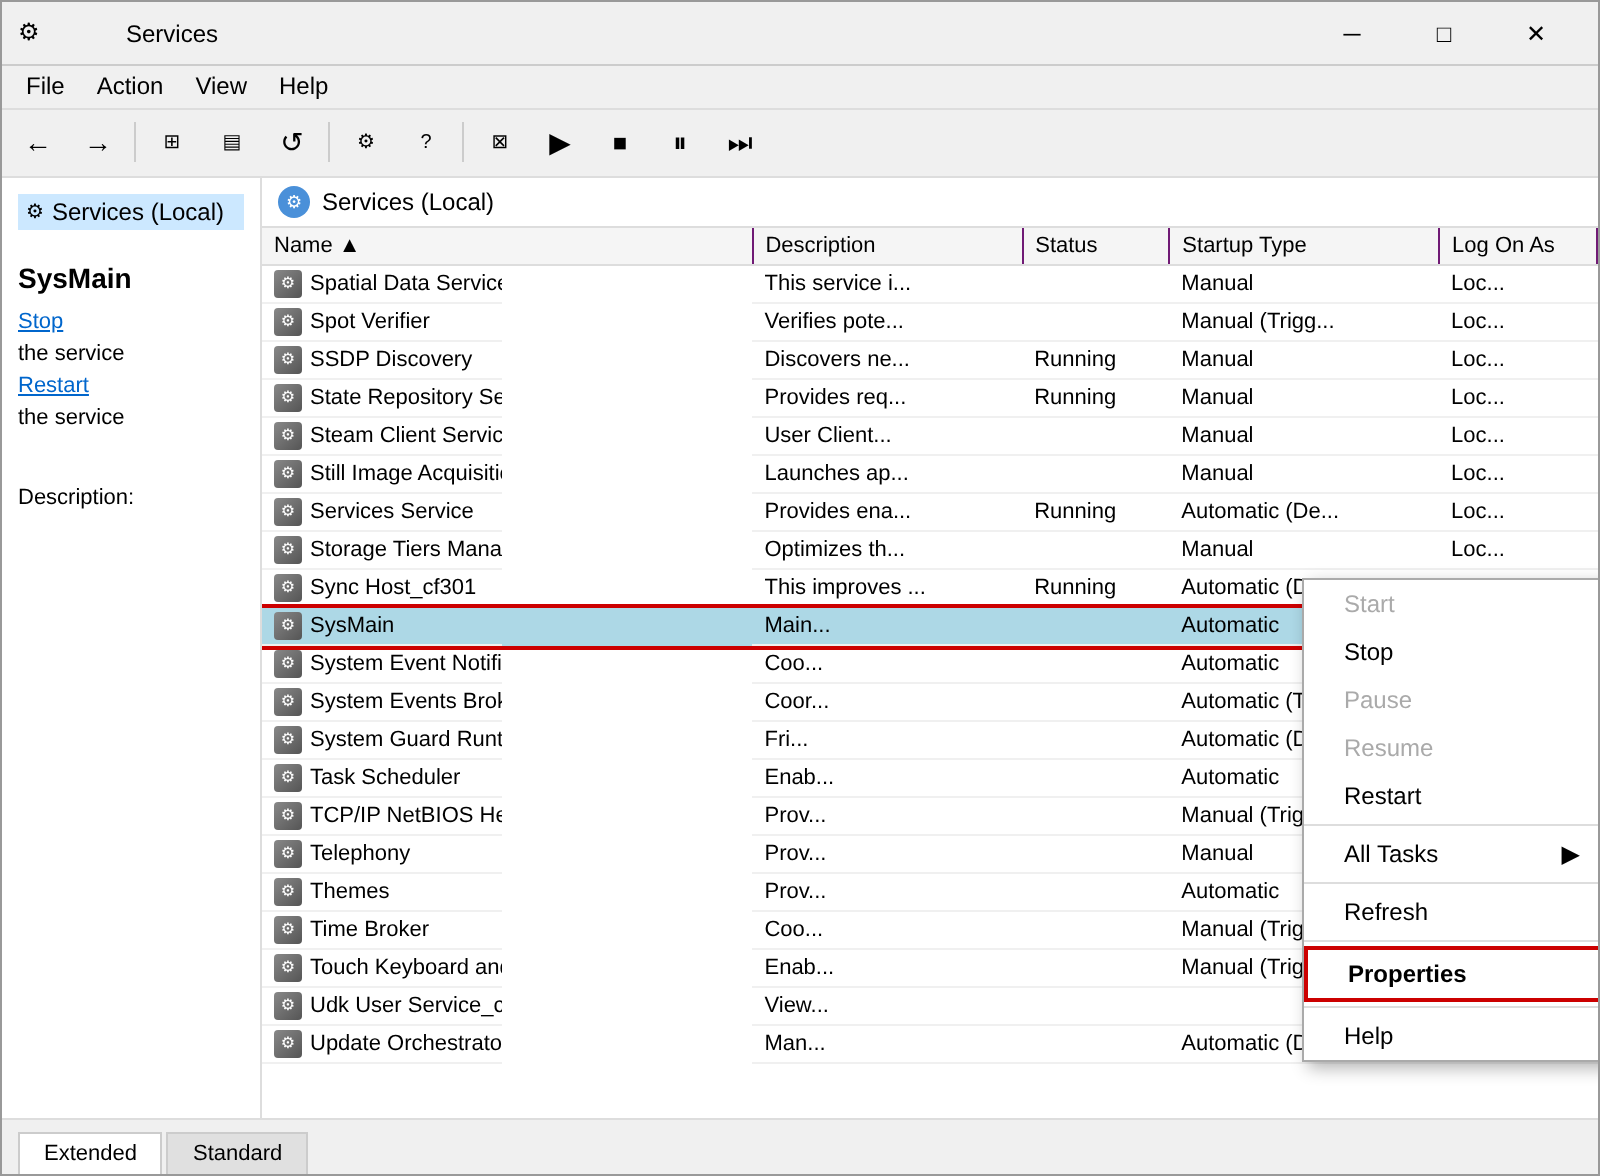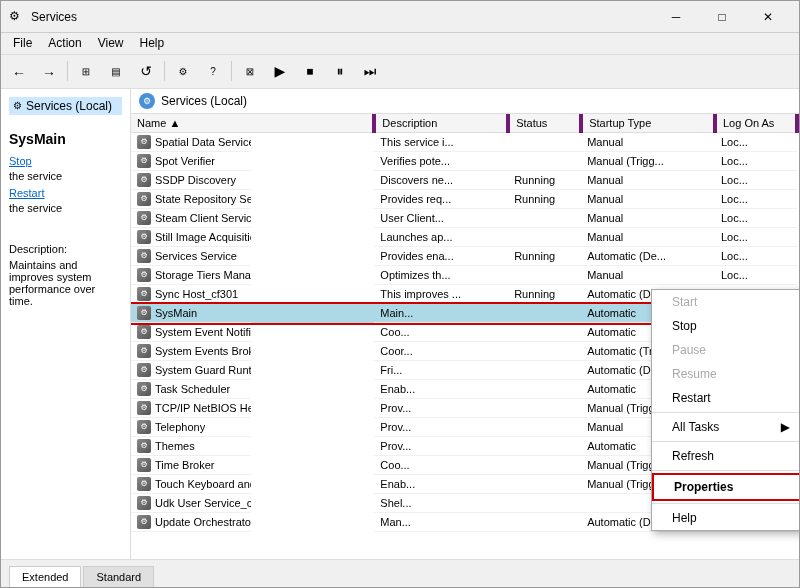--- a/index.html
+++ b/index.html
@@ -8,21 +8,21 @@
     
     .title-bar {
       background: #f0f0f0;
       height: 32px;
       display: flex;
       align-items: center;
       padding: 0 8px;
       border-bottom: 1px solid #ccc;
     }
     .title-bar-icon { width: 16px; height: 16px; margin-right: 6px; }
-    .title-bar-text { font-size: 12px; flex: 1; }
+    .title-bar-text { font-size: 12px; flex: 1; margin-left: 32px; }
     .title-bar-controls { display: flex; gap: 0; }
     .title-bar-btn {
       width: 46px; height: 32px;
       border: none; background: transparent;
       cursor: pointer; font-size: 12px;
       display: flex; align-items: center; justify-content: center;
     }
 
     
     .menu-bar {
@@ -118,21 +118,21 @@
       height: calc(100% - 30px);
     }
     table {
       width: 100%;
       border-collapse: collapse;
       font-size: 11px;
     }
     thead th {
       background: #f5f5f5;
       border-bottom: 1px solid #ddd;
-      border-right: 4px solid #701a75;
+      border-right: 1px solid #701a75;
       padding: 3px 6px;
       text-align: left;
       font-weight: normal;
       position: sticky;
       top: 0;
       cursor: pointer;
       white-space: nowrap;
     }
     tbody tr { cursor: pointer; }
     tbody td {
@@ -266,21 +266,20 @@
         <div style="margin-bottom: 4px;">
           <a>Stop</a>
           <span style="font-size:11px;">the service</span>
         </div>
         <div style="margin-bottom: 4px;">
           <a>Restart</a>
           <span style="font-size:11px;">the service</span>
         </div>
         <div class="left-panel-desc">
           <p>Description:</p>
-          <p style="margin-top:4px;">Maintains and improves system performance over time.</p>
         </div>
       </div>
     </div>
 
     <div class="right-panel">
 
       <div class="services-header">
         <div class="services-header-icon">⚙</div>
         <span>Services (Local)</span>
       </div>
@@ -485,21 +484,21 @@
                 <td>Enab...</td>
                 <td></td>
                 <td>Manual (Trigg...</td>
                 <td>Loc...</td>
               </tr>
               <tr>
                 <td style="display: flex; align-items: center; gap: 4px;">
                   <span style="width: 14px; height: 14px; background: linear-gradient(135deg, rgb(136, 136, 136), rgb(85, 85, 85)); border-radius: 2px; display: inline-flex; align-items: center; justify-content: center; flex-shrink: 0; color: white; font-size: 8px;">⚙</span>
                   <span>Udk User Service_cf301</span>
                 </td>
-                <td>Shel...</td>
+                <td>View...</td>
                 <td></td>
                 <td></td>
                 <td>Loc...</td>
               </tr>
               <tr>
                 <td style="display: flex; align-items: center; gap: 4px;">
                   <span style="width: 14px; height: 14px; background: linear-gradient(135deg, rgb(136, 136, 136), rgb(85, 85, 85)); border-radius: 2px; display: inline-flex; align-items: center; justify-content: center; flex-shrink: 0; color: white; font-size: 8px;">⚙</span>
                   <span>Update Orchestrator Service</span>
                 </td>
                 <td>Man...</td>

